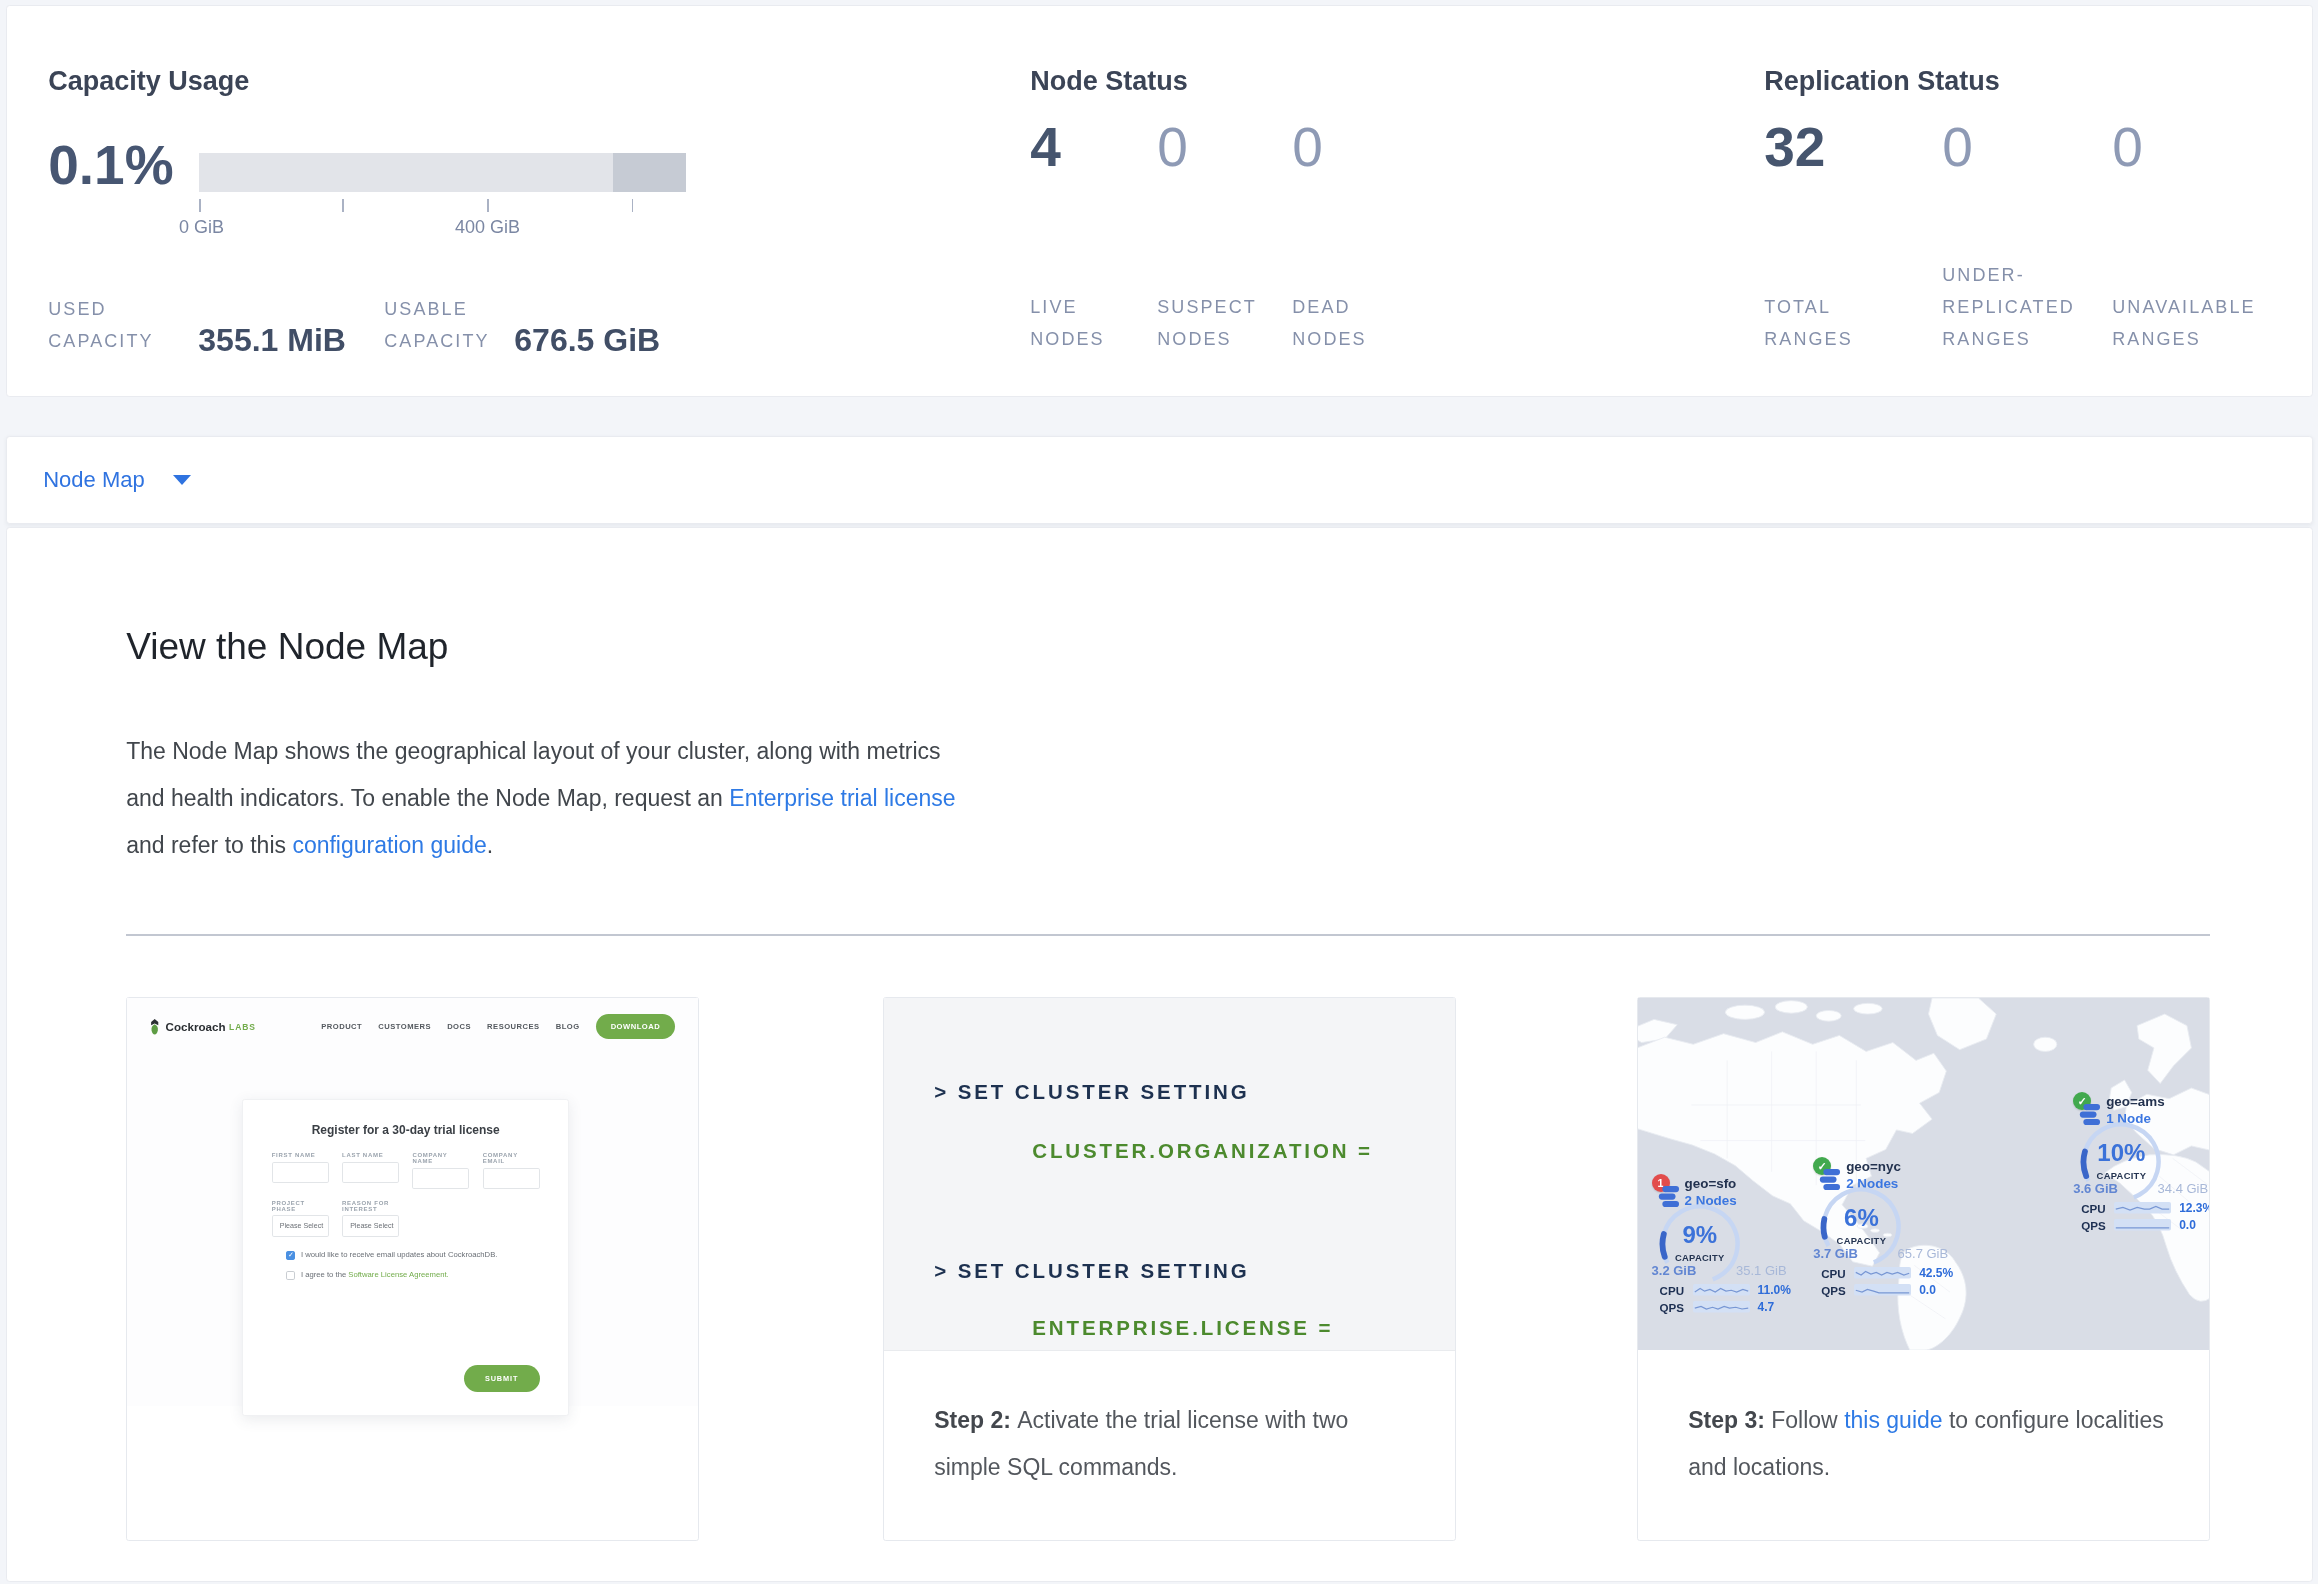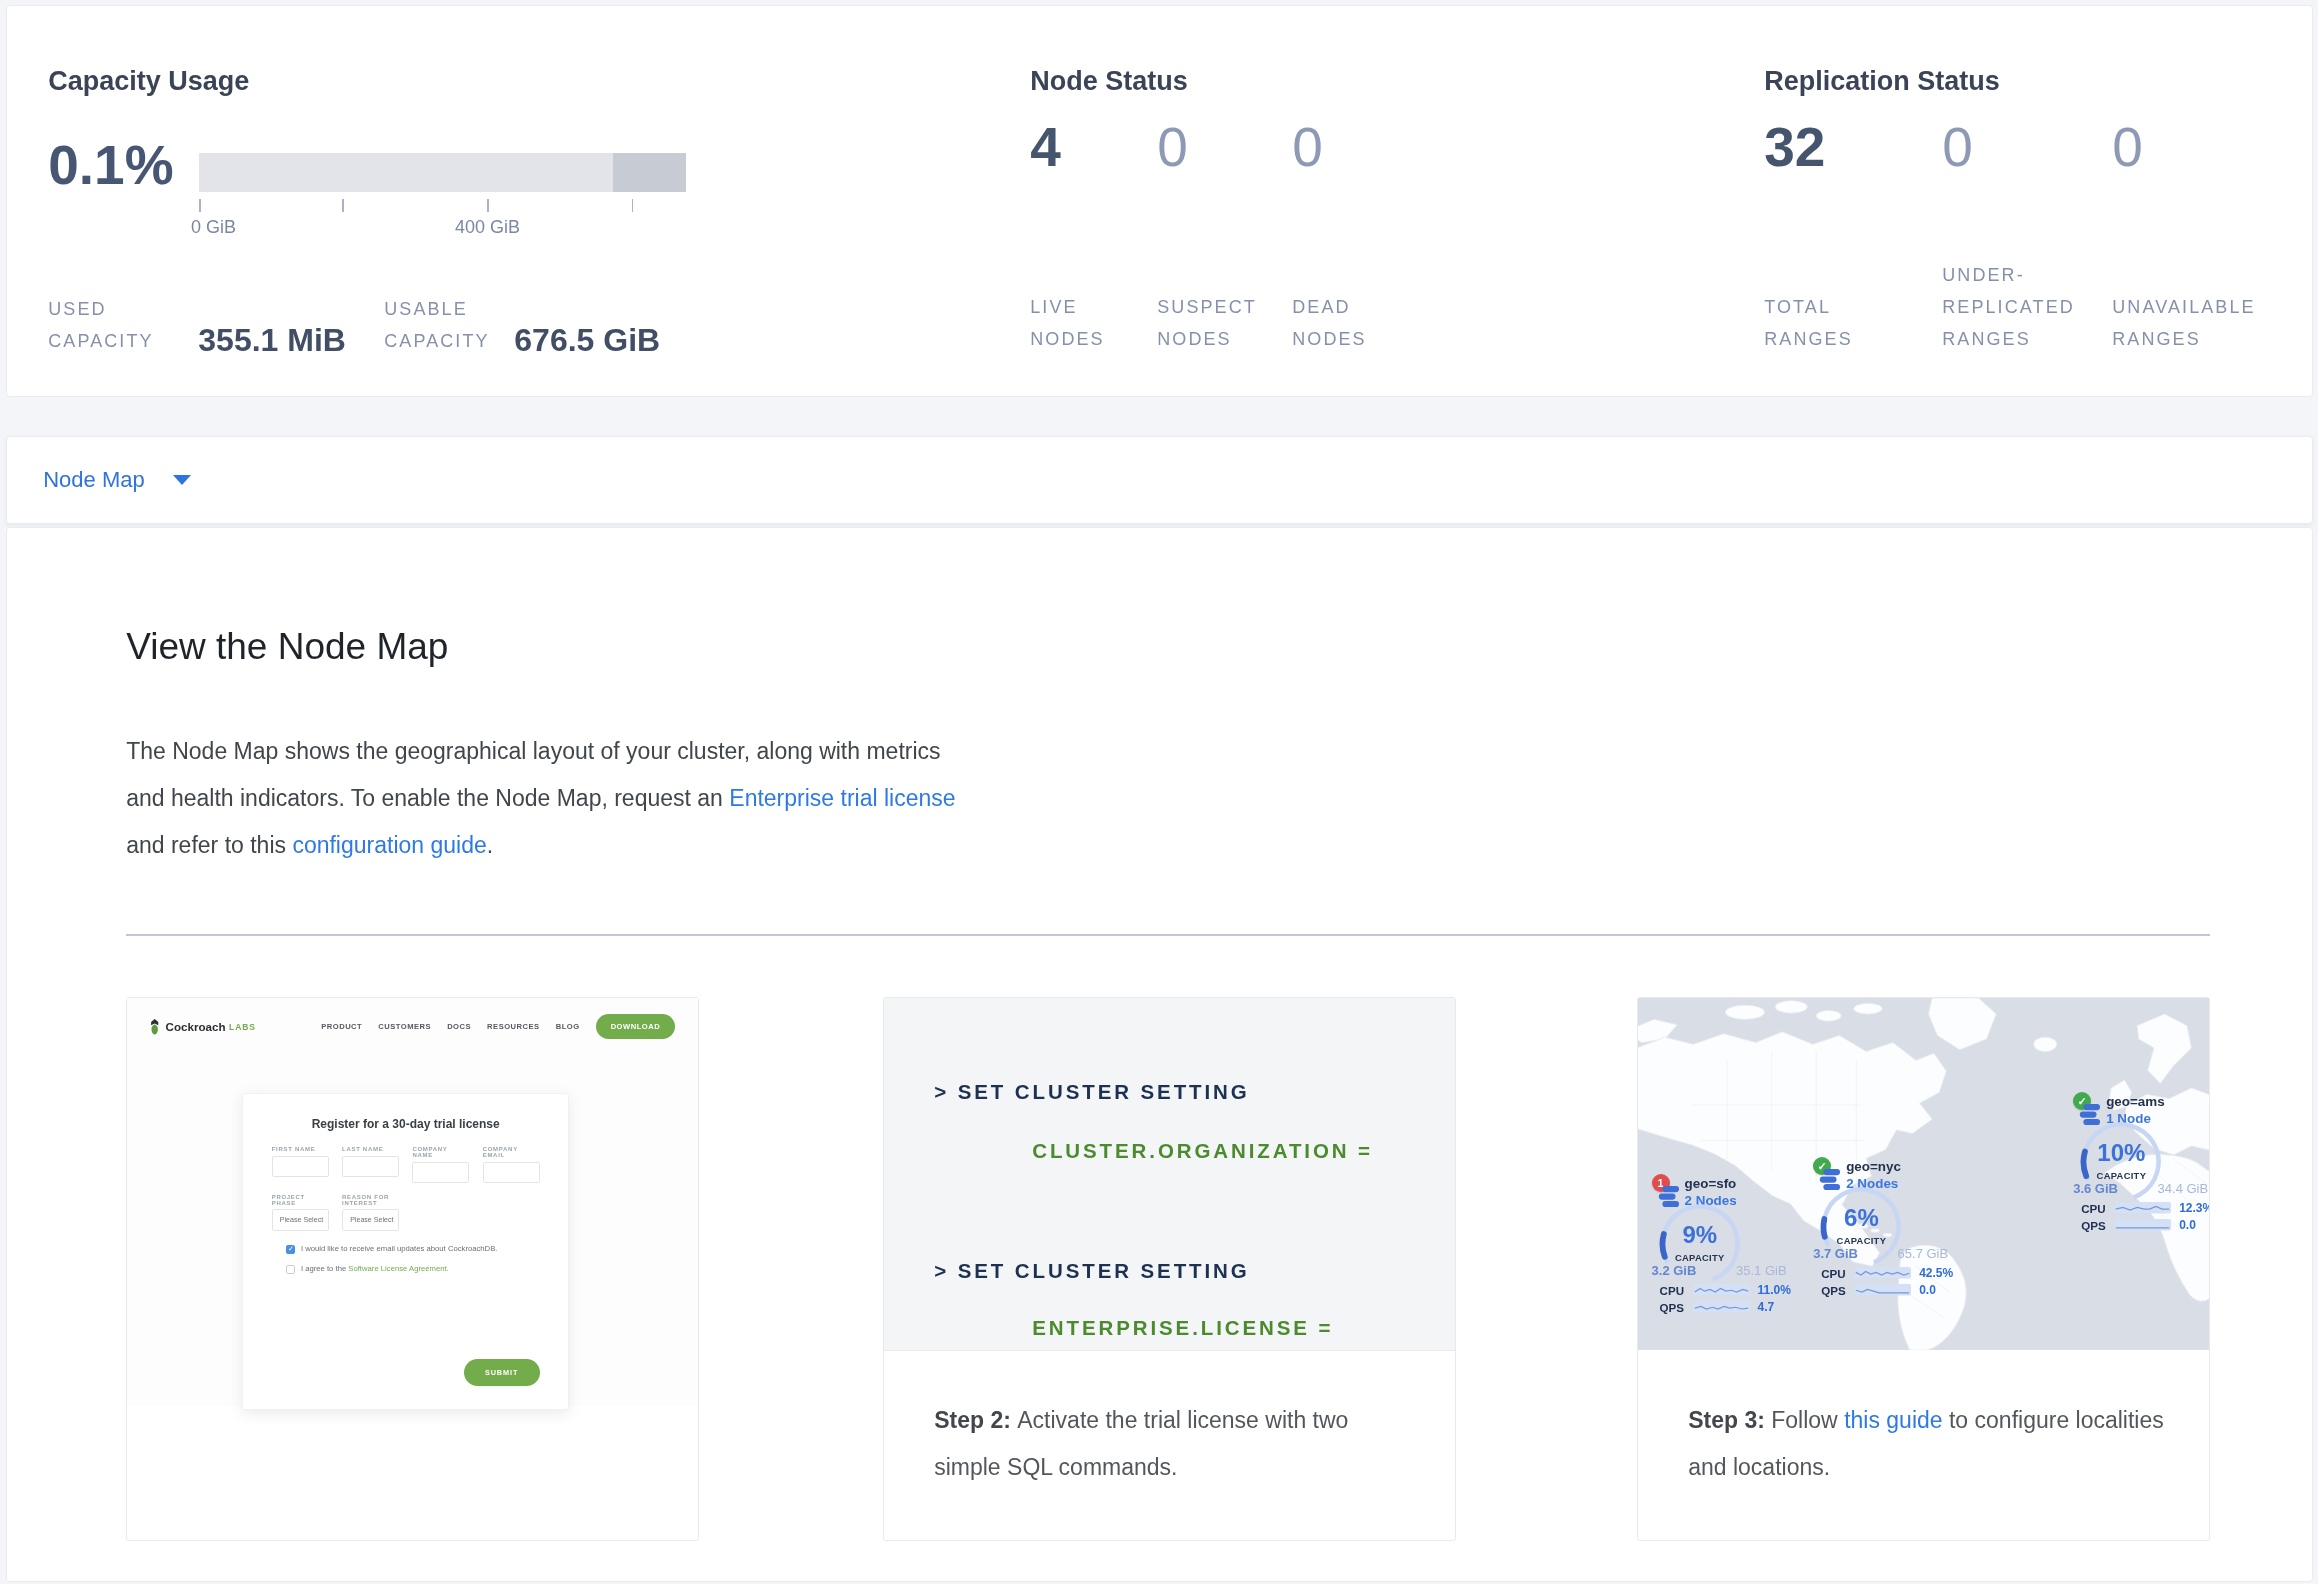--- a/index.html
+++ b/index.html
@@ -95,21 +95,21 @@
 
   
   .mini-site{position:absolute;left:0;right:0;top:0;height:408px;background:#fdfdfe;}
   .ms-nav{position:absolute;left:20.5px;right:23px;top:12.5px;height:32px;display:flex;align-items:center;}
   .ms-logo{display:flex;align-items:center;}
   .ms-logo-text{font-size:11.6px;font-weight:800;color:#2b2f33;margin-left:4.5px;}
   .ms-logo-suffix{font-size:8.5px;font-weight:700;color:#72ac4b;letter-spacing:0.9px;margin-left:3.6px;}
   .ms-menu{margin-left:auto;display:flex;gap:16px;}
   .ms-menu-item{font-size:7.6px;font-weight:700;letter-spacing:0.5px;color:#54595f;white-space:nowrap;}
   .ms-download{margin-left:16px;background:#72ac4b;color:#fff;font-size:7.6px;font-weight:700;letter-spacing:0.5px;padding:8px 15px;border-radius:13.4px;}
-  .ms-form{position:absolute;left:115px;top:95px;width:327px;height:317px;background:#fff;border:0.9px solid #f0f1f3;border-radius:2.7px;box-shadow:0 3.6px 14.3px rgba(60,70,90,.10);box-sizing:border-box;padding:23px 28.5px;}
+  .ms-form{position:absolute;left:115px;top:101px;width:327px;height:317px;background:#fff;border:0.9px solid #f0f1f3;border-radius:2.7px;box-shadow:0 3.6px 14.3px rgba(60,70,90,.10);box-sizing:border-box;padding:23px 28.5px;}
   .ms-form-title{text-align:center;font-size:12px;font-weight:700;color:#3a3f45;margin-bottom:15px;}
   .ms-grid{display:grid;grid-template-columns:1fr 1fr 1fr 1fr;column-gap:13.4px;row-gap:10.7px;}
   .ms-field label{display:block;font-size:6px;font-weight:700;letter-spacing:0.7px;color:#9aa3ad;margin-bottom:3.6px;}
   .ms-input{height:19.6px;border:0.9px solid #e2e5e8;border-radius:1.8px;}
   .ms-select{height:19.6px;border:0.9px solid #e2e5e8;border-radius:1.8px;display:flex;align-items:center;padding-left:7.1px;font-size:7.1px;color:#6b7076;}
   .ms-checks{margin-top:13.4px;}
   .ms-check{display:flex;align-items:flex-start;gap:6.2px;font-size:7.7px;color:#6a6f76;margin-bottom:9.8px;line-height:1.3;padding-left:14px;}
   .ms-box{width:9px;height:9px;border:0.9px solid #c9cdd2;border-radius:1.8px;flex:none;margin-top:0.4px;box-sizing:border-box;}
   .ms-box.checked{background:#4a90e2;border-color:#4a90e2;position:relative;}
   .ms-box.checked::after{content:"✓";position:absolute;left:1.3px;top:-0.9px;color:#fff;font-size:7.1px;}
@@ -126,21 +126,21 @@
     <h2 class="sec-title t-cap">Capacity Usage</h2>
     <div class="big-pct">0.1%</div>
     <div class="cap-bar">
       <div class="cap-track">
         <div class="cap-dark"></div>
       </div>
       <div class="tick" style="left:0;"></div>
       <div class="tick" style="left:29.4%;"></div>
       <div class="tick" style="left:59.2%;"></div>
       <div class="tick" style="left:88.8%;"></div>
-      <div class="tick-label" style="left:0.5%;margin-left:12px;">0 GiB</div>
+      <div class="tick-label" style="left:0.5%;">0 GiB</div>
       <div class="tick-label" style="left:59.2%;">400 GiB</div>
     </div>
     <div class="cap-pair pair-used">
       <span class="stat-label">USED CAPACITY</span>
       <span class="cap-value">355.1 MiB</span>
     </div>
     <div class="cap-pair pair-usable">
       <span class="stat-label">USABLE CAPACITY</span>
       <span class="cap-value">676.5 GiB</span>
     </div>

